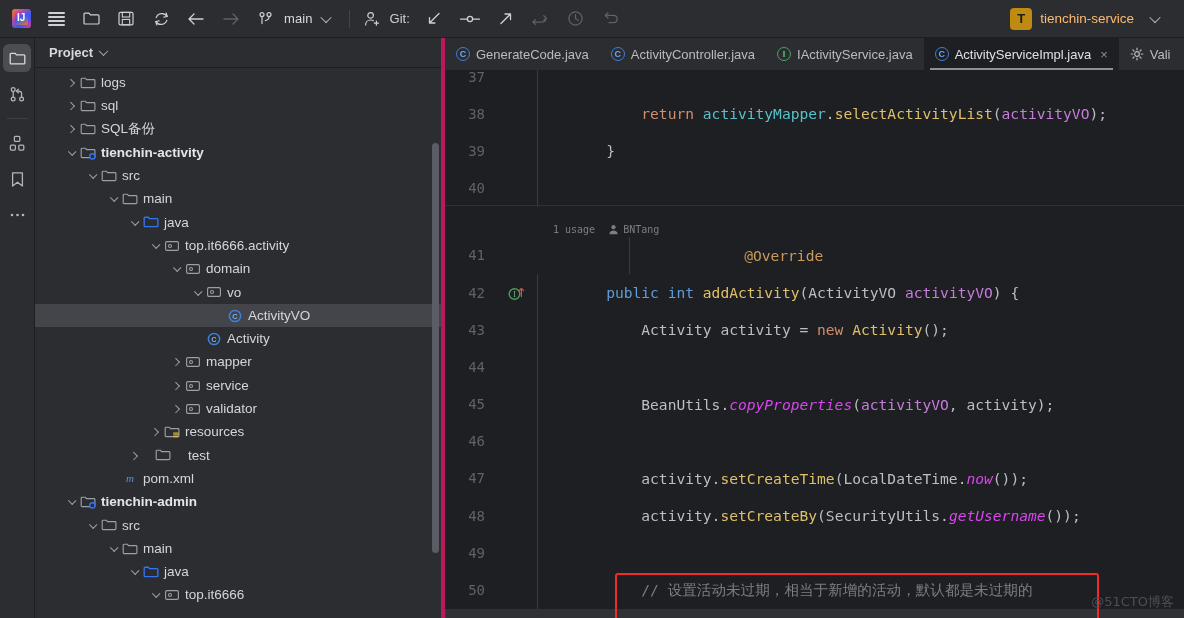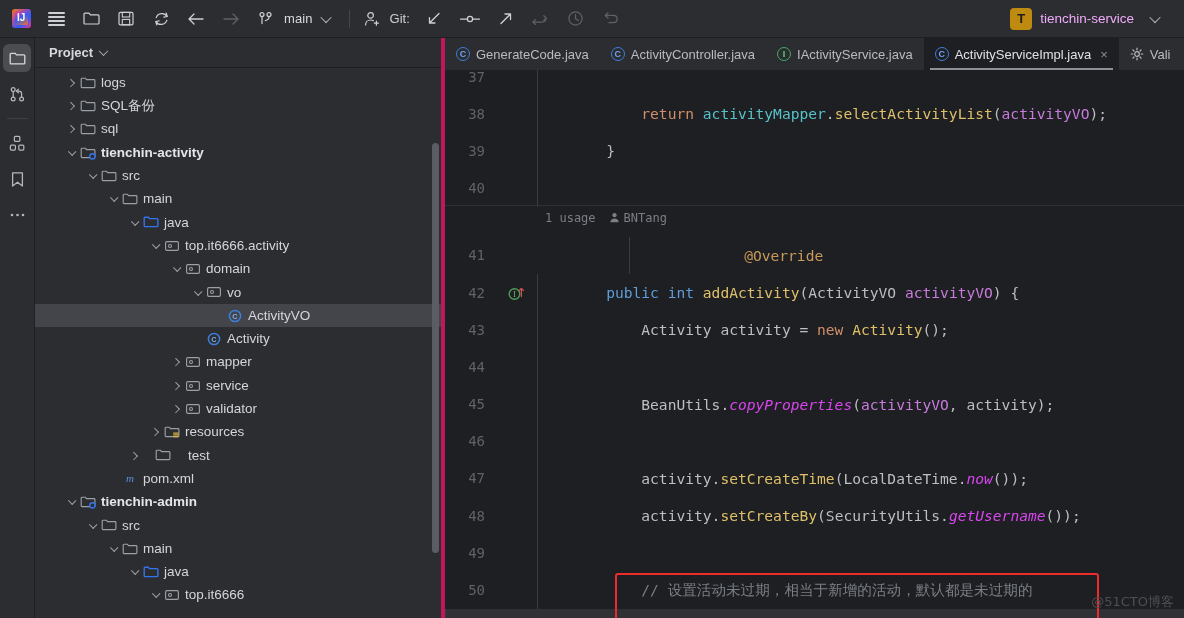--- a/index.html
+++ b/index.html
@@ -55,21 +55,21 @@
   .tb-dim { color:#6f737a; }
   .toolbar-right {
     margin-left:auto; display:flex; align-items:center; gap:8px; padding-right:6px;
   }
   .proj-badge {
     width:22px; height:22px; border-radius:4px; background:#b8860b;
     background:#bf8a10;
     color:#1e1f22; font:700 13px "Liberation Sans", sans-serif;
     display:flex; align-items:center; justify-content:center;
   }
-  .proj-name { color:#f0abfc; font-size:13.5px; }
+  .proj-name { color:#fdba74; font-size:13.5px; }
 
   
   .body { flex:1; display:flex; min-height:0; position:relative; }
 
   
   .rail {
     width:35px; min-width:35px; background:#2b2d30;
     display:flex; flex-direction:column; align-items:center;
     padding-top:6px; border-right:1px solid #1e1f22;
   }
@@ -166,22 +166,22 @@
   .kw2  { color:#5f9dd8; }       
   .fld  { color:#57c2c9; }
   .mth  { color:#dfc06a; }
   .mthi { color:#d946ef; font-style:italic; }
   .par  { color:#c77cdc; }
   .ann  { color:#c99a5b; }
   .cmt  { color:#7a7e85; }
   .plain{ color:#bcbec4; }
 
   .hint {
-    position:absolute; left:8px; right:0; display:flex; align-items:flex-start;
-    font-size:12px; color:#7a7e85; height:24px;
+    position:absolute; left:16px; right:0; display:flex; align-items:flex-end;
+    font-size:10px; color:#7a7e85; height:24px;
   }
   .hint .pad { width:92px; min-width:92px; }
   .hint .author { margin-left:13px; display:flex; align-items:center; gap:4px; color:#7a7e85; }
 
   .annot-box {
     position:absolute; border:2.5px solid #ef2b2b; border-radius:3px;
     pointer-events:none;
   }
   .sep-line { position:absolute; left:0; right:0; height:1px; background:#2f3135; }
 
@@ -374,32 +374,32 @@
           </div>
           <div class="row" style="padding-left: 29px;">
             <span class="twisty">
               <i class="tw-r"></i>
             </span>
             <span class="ic">
               <svg width="16" height="14" viewBox="0 0 16 14">
                 <path d="M1.2 3.1a.9.9 0 0 1 .9-.9h3.2l1.2 1.4h7.5a.9.9 0 0 1 .9.9v6.2a.9.9 0 0 1-.9.9H2.1a.9.9 0 0 1-.9-.9z" fill="none" stroke="#9aa0a6" stroke-width="1.15" stroke-linejoin="round"></path>
               </svg>
             </span>
+            <span class="lbl">sql</span>
+          </div>
+          <div class="row" style="padding-left: 29px;">
+            <span class="twisty">
+              <i class="tw-r"></i>
+            </span>
+            <span class="ic">
+              <svg width="16" height="14" viewBox="0 0 16 14">
+                <path d="M1.2 3.1a.9.9 0 0 1 .9-.9h3.2l1.2 1.4h7.5a.9.9 0 0 1 .9.9v6.2a.9.9 0 0 1-.9.9H2.1a.9.9 0 0 1-.9-.9z" fill="none" stroke="#9aa0a6" stroke-width="1.15" stroke-linejoin="round"></path>
+              </svg>
+            </span>
             <span class="lbl">SQL备份</span>
-          </div>
-          <div class="row" style="padding-left: 29px;">
-            <span class="twisty">
-              <i class="tw-r"></i>
-            </span>
-            <span class="ic">
-              <svg width="16" height="14" viewBox="0 0 16 14">
-                <path d="M1.2 3.1a.9.9 0 0 1 .9-.9h3.2l1.2 1.4h7.5a.9.9 0 0 1 .9.9v6.2a.9.9 0 0 1-.9.9H2.1a.9.9 0 0 1-.9-.9z" fill="none" stroke="#9aa0a6" stroke-width="1.15" stroke-linejoin="round"></path>
-              </svg>
-            </span>
-            <span class="lbl">sql</span>
           </div>
           <div class="row bold" style="padding-left: 29px;">
             <span class="twisty">
               <i class="tw-d"></i>
             </span>
             <span class="ic">
               <svg width="16" height="14" viewBox="0 0 16 14">
                 <path d="M1.2 3.1a.9.9 0 0 1 .9-.9h3.2l1.2 1.4h7.5a.9.9 0 0 1 .9.9v6.2a.9.9 0 0 1-.9.9H2.1a.9.9 0 0 1-.9-.9z" fill="none" stroke="#9aa0a6" stroke-width="1.15" stroke-linejoin="round"></path>
                 <circle cx="12.4" cy="10.4" r="2.6" fill="#2b2d30" stroke="#3574f0" stroke-width="1.4"></circle>
               </svg>

